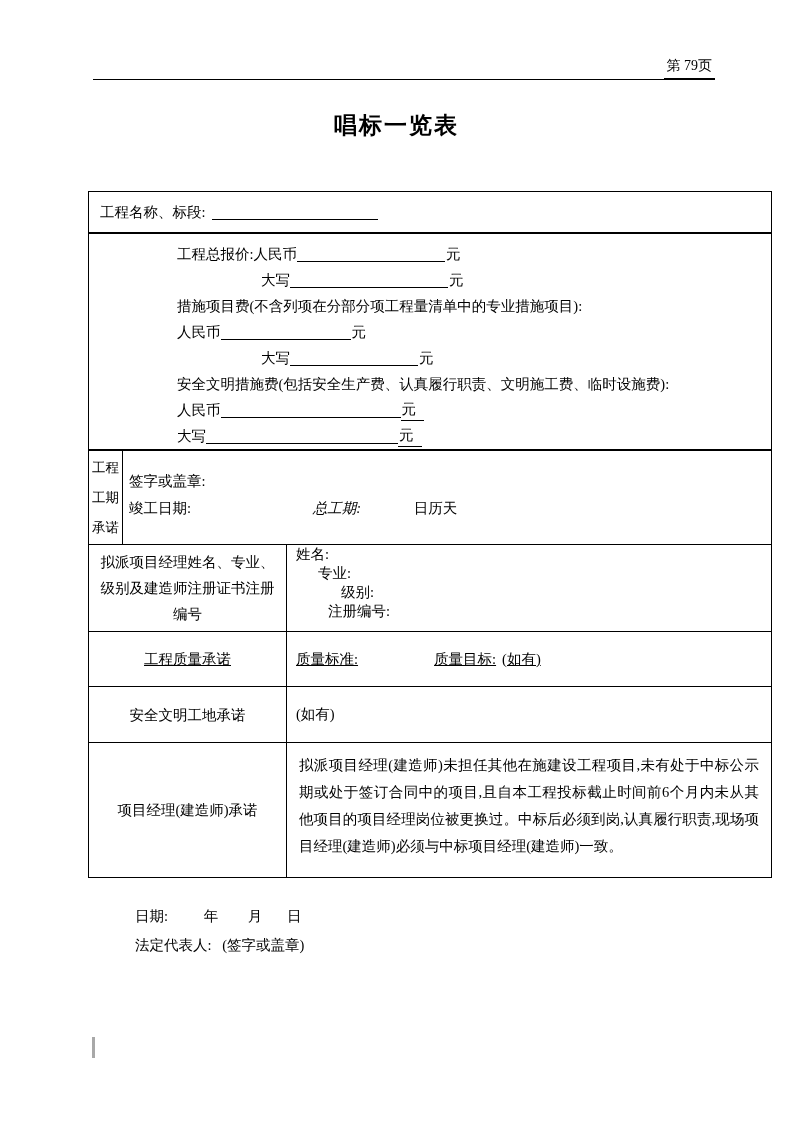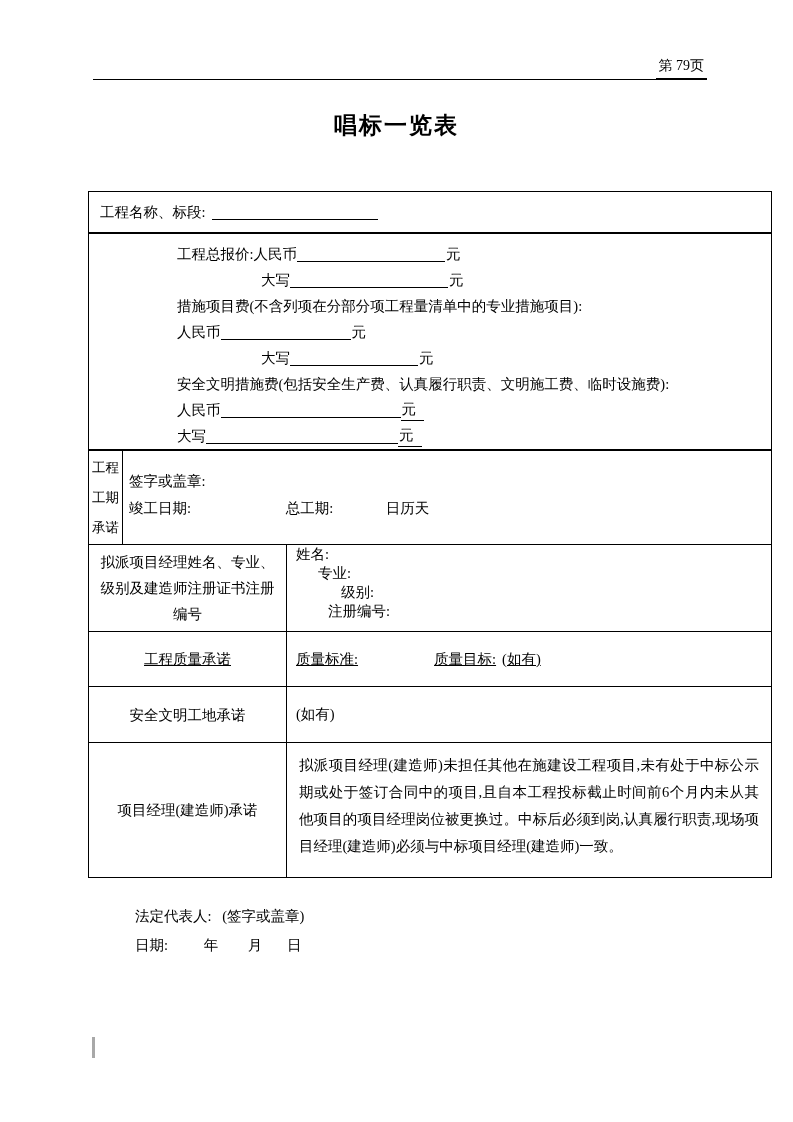--- a/index.html
+++ b/index.html
@@ -8,21 +8,21 @@
     position:relative;
     width:793px; height:1122px;
     background:#fff;
     outline:1px solid #e0e0e0;
     font-family:"Liberation Serif","DejaVu Serif",serif;
     color:#000;
     overflow:hidden;
   }
   
   .page-num {
-    position:absolute; top:56px; right:86px;
+    position:absolute; top:56px; right:78px;
     font-size:14px; line-height:20px;
     padding:0 3px 2px 3px;
     border-bottom:2.5px solid #000;
   }
   .header-rule {
     position:absolute; left:93px; top:79px; width:607px;
     border-top:1px solid #000;
   }
   
   .doc-title {
@@ -61,21 +61,21 @@
   .b148 { width:148px; } .b158 { width:158px; }
   .b130 { width:130px; } .b128 { width:128px; }
   .b180 { width:180px; } .b192 { width:192px; }
   .yuan { margin-left:1px; }
   .yuan-ul { border-bottom:1px solid #000; padding:0 8px 1px 1px; }
 
   
   .row-duration { height:95px; }
   .side-duration { width:34px; font-size:13.5px; line-height:30px; }
   .dur-main { padding:17px 0 0 6px; line-height:27px; }
-  .sp-total { margin-left:91px; }
+  .sp-total { margin-left:118px;font-style:italic; }
   .sp-days { margin-left:49px; }
 
   
   .side-wide { width:198px; padding:0 10px; line-height:26px; font-size:14.5px; }
 
   
   .row-manager { height:87px; }
   .man-main { display:flex; align-items:flex-start; padding-left:9px;flex-direction:column; }
   .sp-major { margin-left:22px; }
   .sp-level { margin-left:45px; }
@@ -211,26 +211,26 @@
 
     <div class="t-row bt1 row-promise">
       <div class="side-cell side-wide">项目经理(建造师)承诺</div>
       <div class="main-cell promise-main">拟派项目经理(建造师)未担任其他在施建设工程项目,未有处于中标公示期或处于签订合同中的项目,且自本工程投标截止时间前6个月内未从其他项目的项目经理岗位被更换过。中标后必须到岗,认真履行职责,现场项目经理(建造师)必须与中标项目经理(建造师)一致。</div>
     </div>
 
   </div>
 
   <div class="sig-block">
     <div class="sig-line">
-      <span>法定代表人:</span>
-      <span class="sig-note">(签字或盖章)</span>
-    </div>
-    <div class="sig-line">
       <span>日期:</span>
       <span class="sp-year">年</span>
       <span class="sp-month">月</span>
       <span class="sp-day">日</span>
     </div>
+    <div class="sig-line">
+      <span>法定代表人:</span>
+      <span class="sig-note">(签字或盖章)</span>
+    </div>
   </div>
 
   <div class="caret-mark"></div>
 
 </div>
 
 </body></html>

